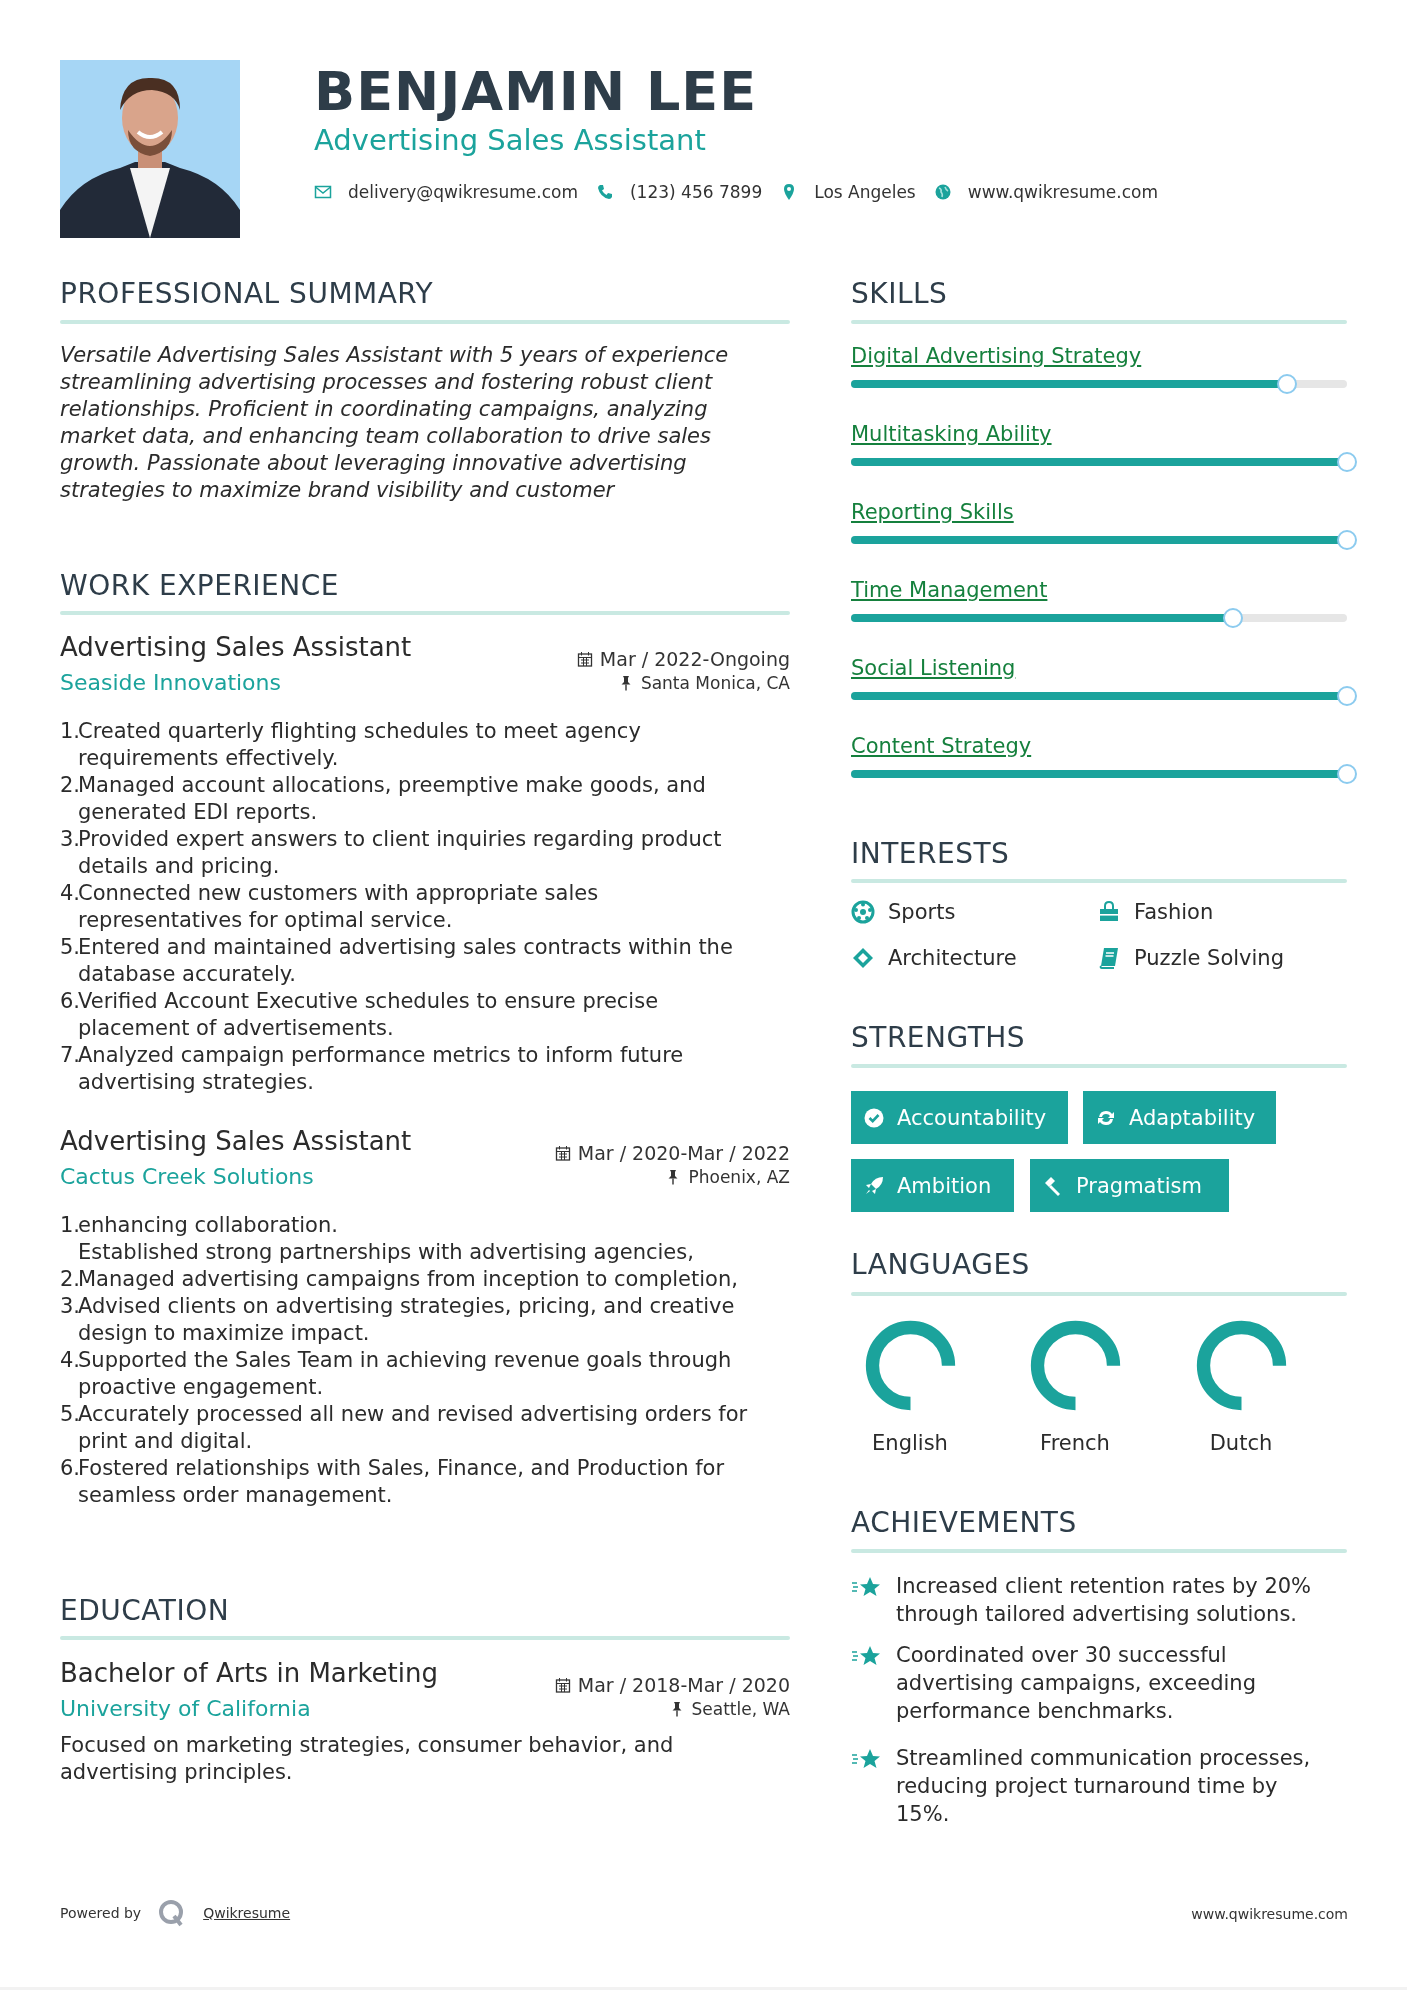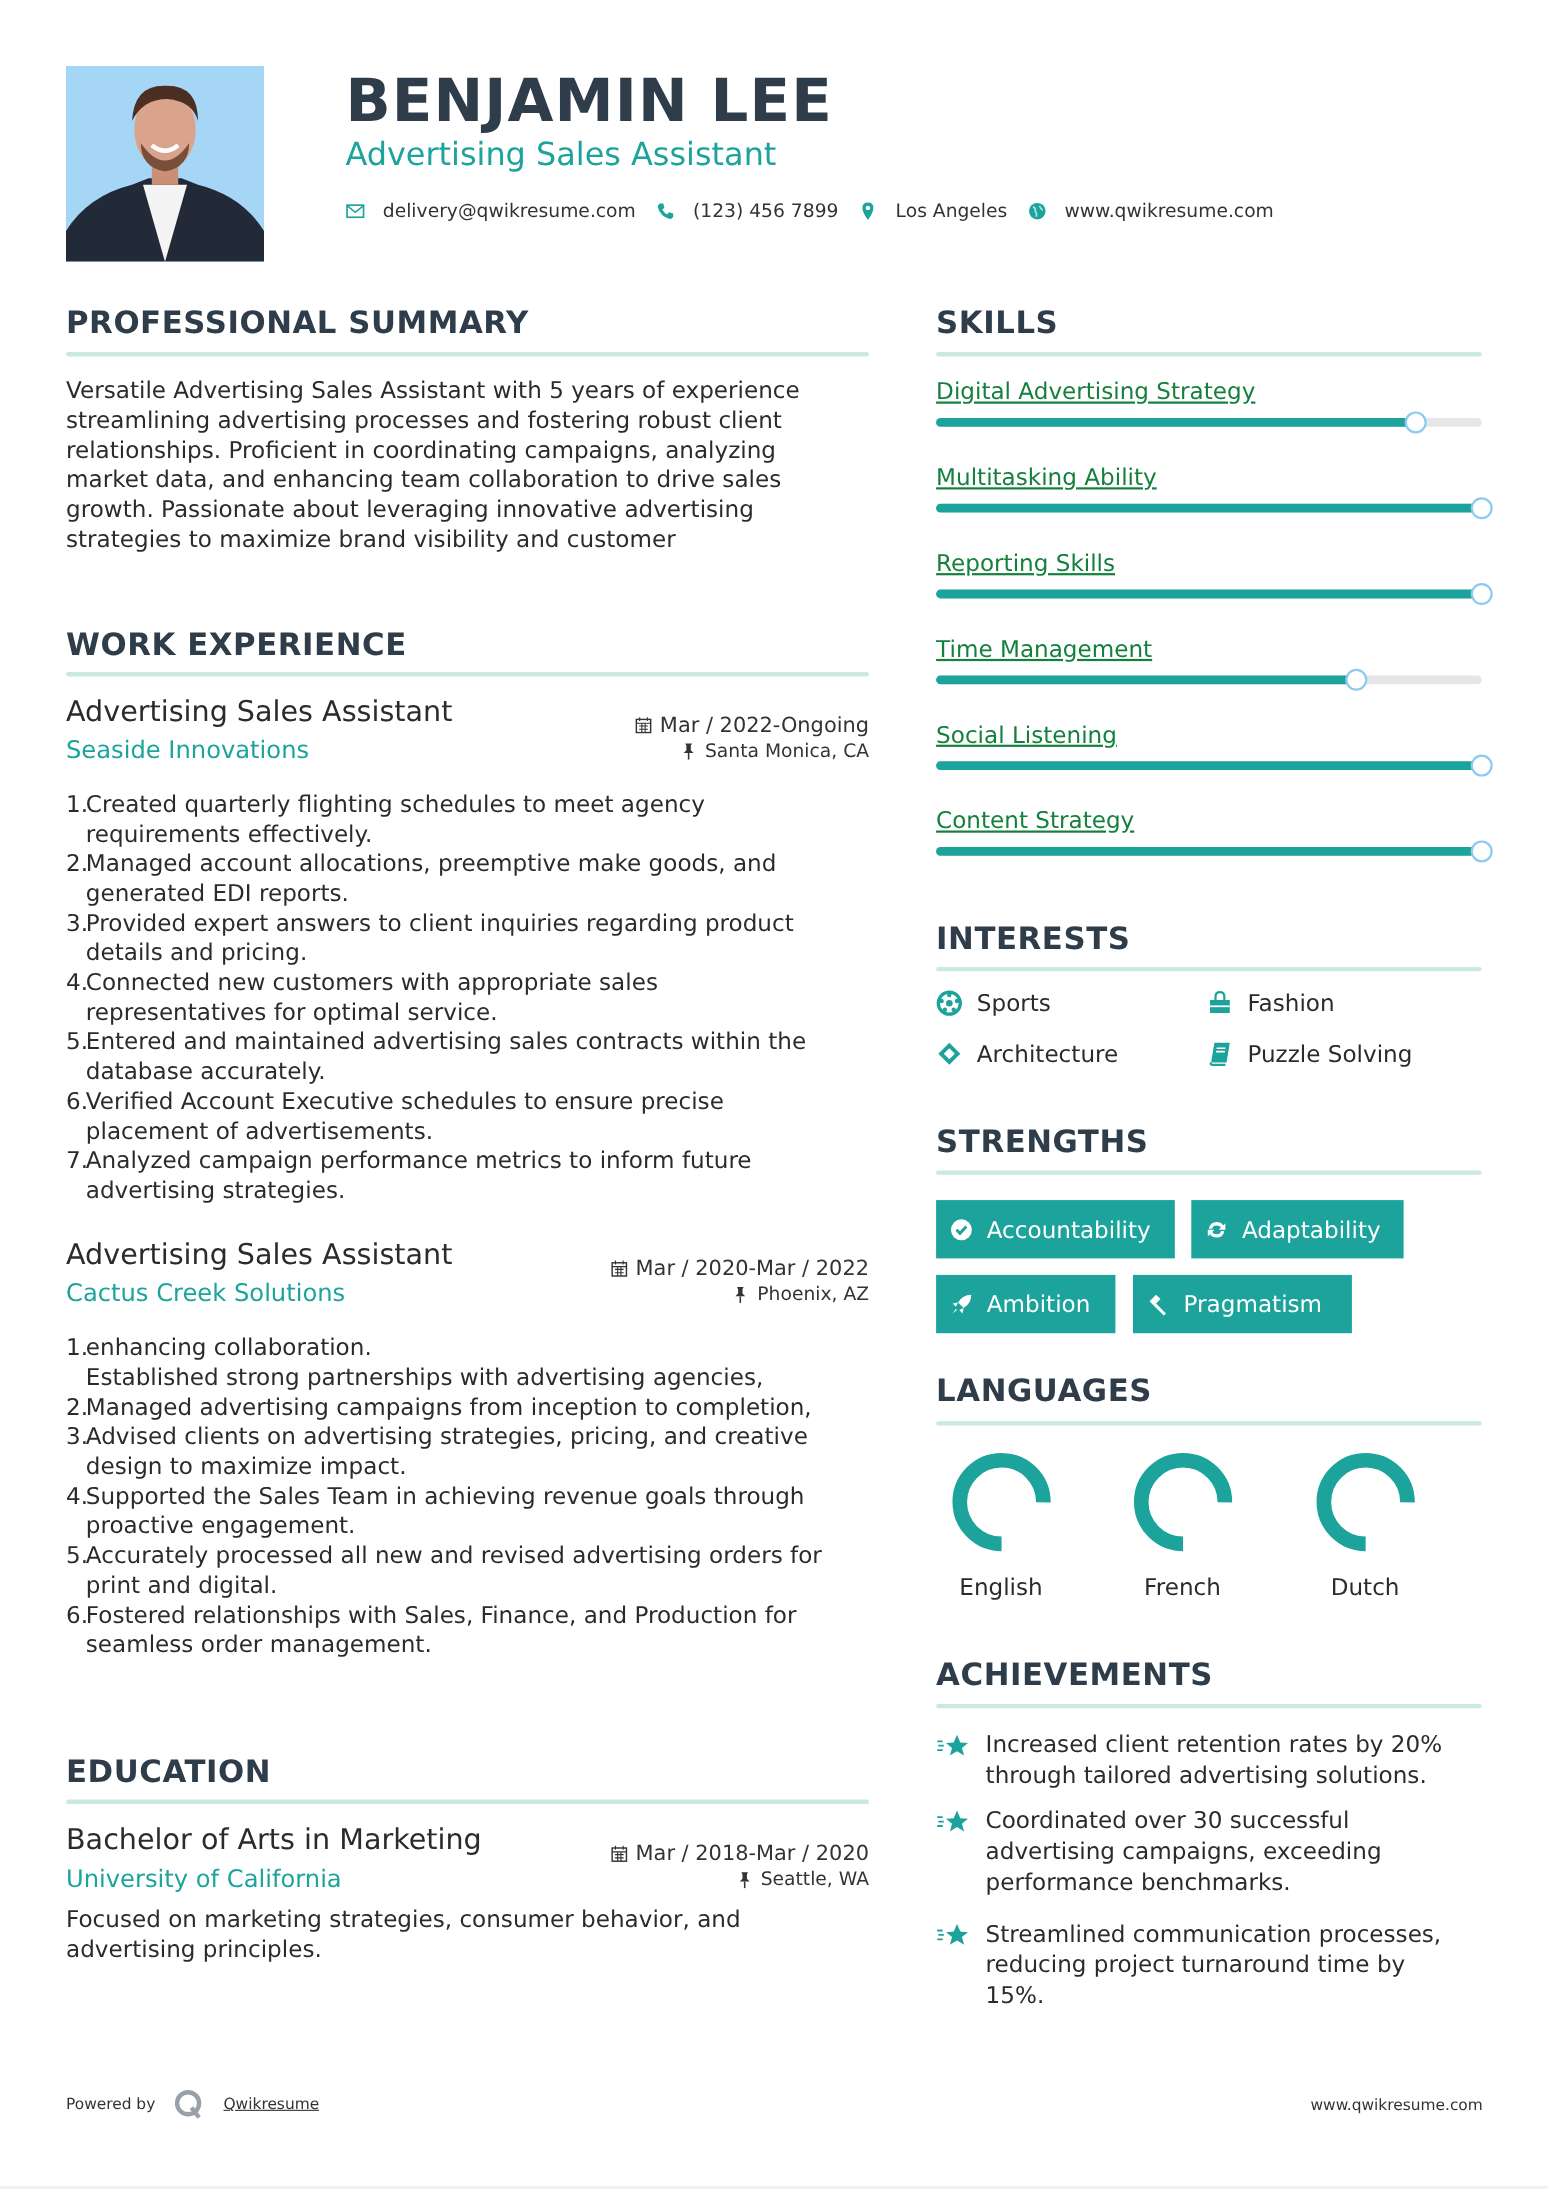--- a/index.html
+++ b/index.html
@@ -31,27 +31,27 @@
     position: absolute; left: 314px; top: 179px; height: 26px;
     display: flex; align-items: center; gap: 0;
     font-size: 17px; color: #333;
   }
   .contact .ci { display: flex; align-items: center; margin-right: 18px; }
   .contact .ico { width: 18px; height: 18px; margin-right: 16px; display: inline-flex; align-items: center; justify-content: center; }
   .contact .ico svg { width: 18px; height: 18px; }
 
   
   .section-h {
-    position: absolute; font-size: 28px; font-weight: bold; color: #2e3d49;
+    position: absolute; font-size: 28px; font-weight: normal; color: #2e3d49;
     letter-spacing: 0.5px; line-height: 34px;
   }
   .divider { position: absolute; height: 4px; background: #c9e9e2; border-radius: 2px; }
 
   .left-x { left: 60px; }
-  .left-w { width: 730px; }
+  .left-w { width: 730px; font-style: italic; }
   .right-x { left: 851px; }
   .right-w { width: 496px; }
 
   .body-text {
     position: absolute; font-size: 21px; line-height: 27px; color: #2b2b2b;
   }
 
   .job { position: absolute; left: 60px; width: 730px; }
   .job-row { position: relative; height: 38px; }
   .job-name { position: absolute; left: 0; top: 0; font-size: 26px; line-height: 34px; color: #2b2b2b; }

